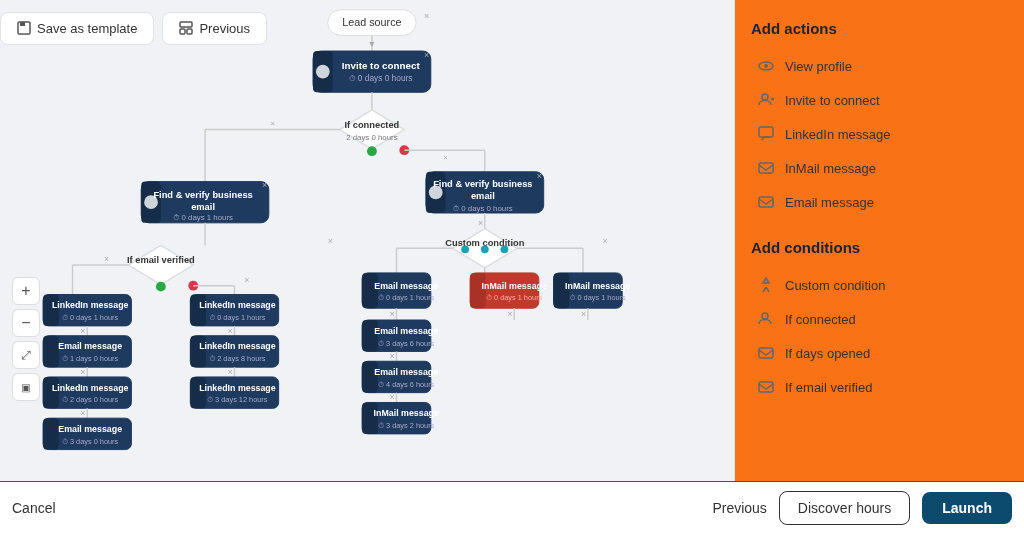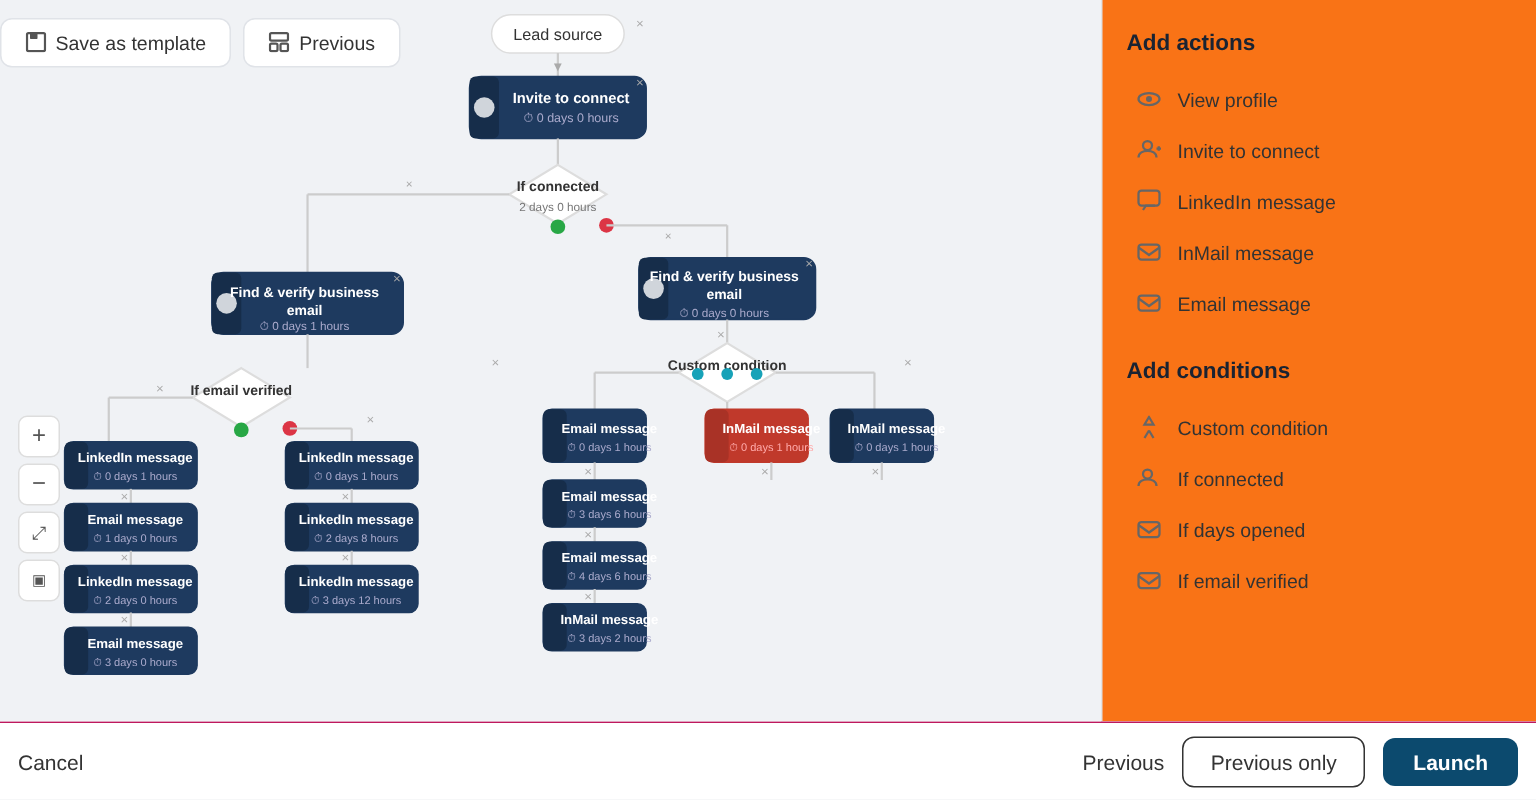--- a/index.html
+++ b/index.html
@@ -363,16 +363,16 @@
       </span>
 
     </div>
   </div>
 </div>
 
 <div class="bottom-bar">
   <button class="cancel-btn">Cancel</button>
   <div class="bottom-right">
     <button class="previous-btn">Previous</button>
-    <button class="discover-btn">Previous only</button>
+    <button class="discover-btn">Discover hours</button>
     <button class="launch-btn">Launch</button>
   </div>
 </div>
 
 </body></html>

